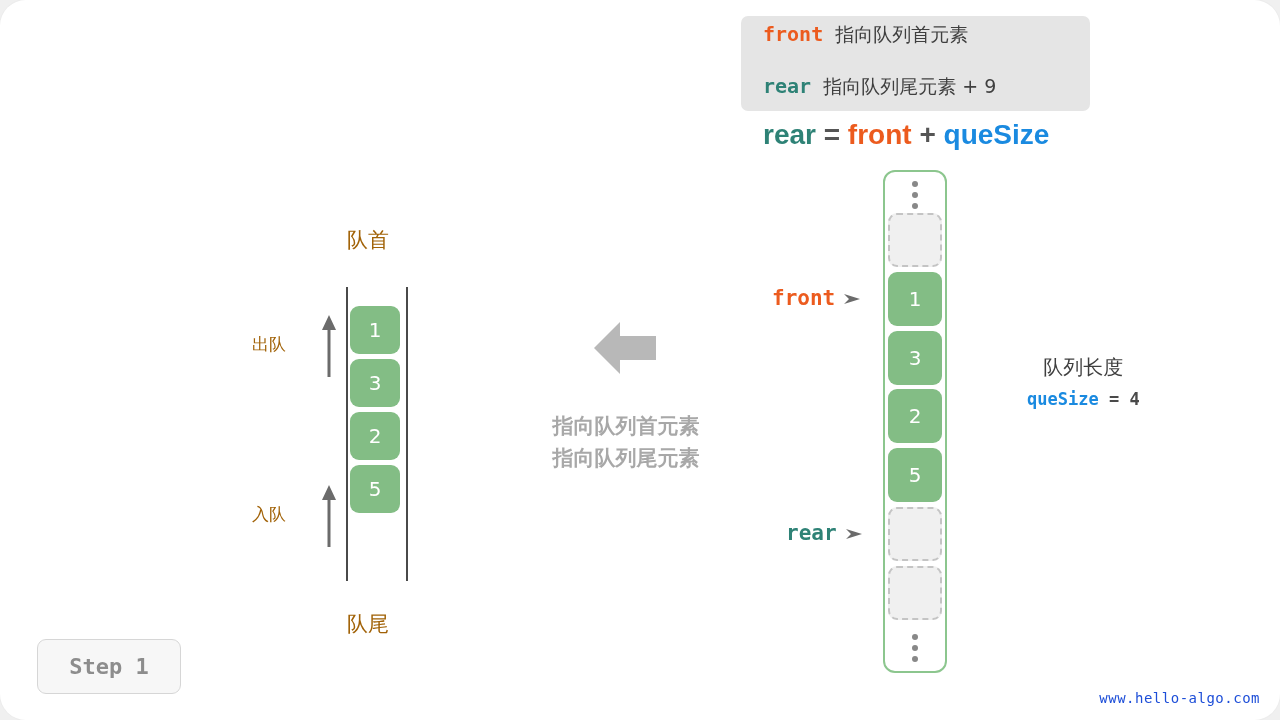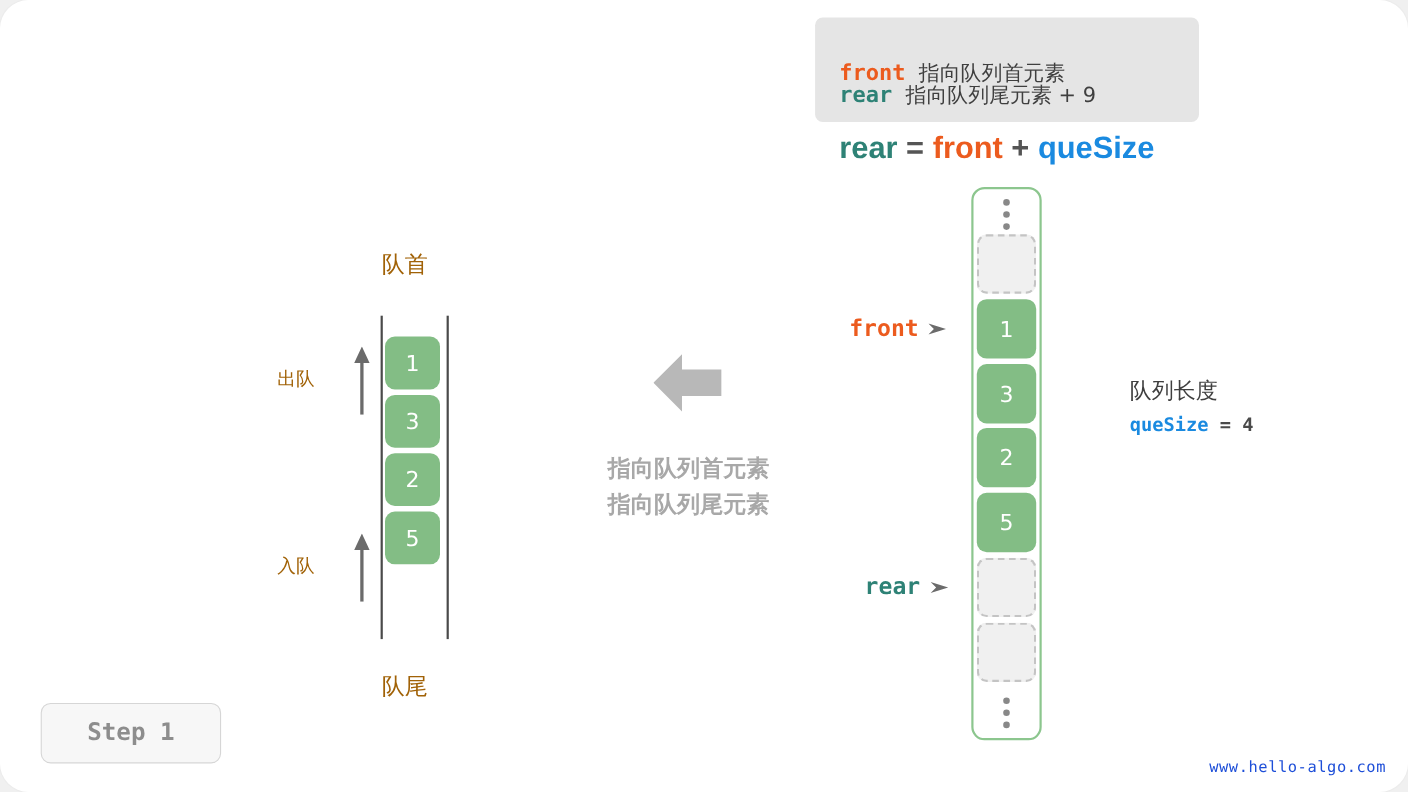--- a/index.html
+++ b/index.html
@@ -35,21 +35,21 @@
   }
   .legend-line {
     position: absolute;
     left: 22px;
     white-space: nowrap;
     font-family: "DejaVu Sans Mono", "Liberation Mono", monospace;
     font-size: 20px;
     font-weight: bold;
     color: #4a4a4a;
   }
-  .legend-line.l1 { top: 38px; }
+  .legend-line.l1 { top: 6px; }
   .legend-line.l2 { top: 58px; }
   .legend-line .cn {
     font-family: "DejaVu Sans", "Liberation Sans", sans-serif;
     font-weight: normal;
     font-size: 19px;
     color: #3f3f3f;
   }
   .tok-front { color: #ec5b1e; }
   .tok-rear  { color: #2e8276; }
   .tok-size  { color: #1a8ae0; }
@@ -166,42 +166,43 @@
     font-weight: bold;
     white-space: nowrap;
     display: flex;
     align-items: center;
     gap: 9px;
   }
   .ptr-front { left: 772px; top: 286px; }
   .ptr-rear  { left: 786px; top: 521px; }
 
   .size-note {
-    left: 1027px; top: 342px;
-    white-space: nowrap;
+    left: 1027px; top: 354px;
+    white-space: nowrap;
+    text-align: center;
   }
   .size-note .cn {
     font-family: "DejaVu Sans", "Liberation Sans", sans-serif;
     font-size: 20px;
     color: #3f3f3f;
     display: block;
     margin-bottom: 8px;
   }
   .size-note .code {
     font-family: "DejaVu Sans Mono", "Liberation Mono", monospace;
     font-size: 17px;
     font-weight: bold;
     display: block;
   }
   .size-note .eqv { color: #4a4a4a; font-weight: bold; }
 
   
   .step-badge {
     left: 37px; top: 639px;
-    width: 164px; height: 55px;
+    width: 144px; height: 55px;
     border: 1px solid #d6d6d6;
     border-radius: 9px;
     background: #f7f7f7;
     display: flex;
     align-items: center;
     justify-content: center;
     color: #8d8d8d;
     font-family: "DejaVu Sans Mono", "Liberation Mono", monospace;
     font-size: 22px;
     font-weight: bold;

